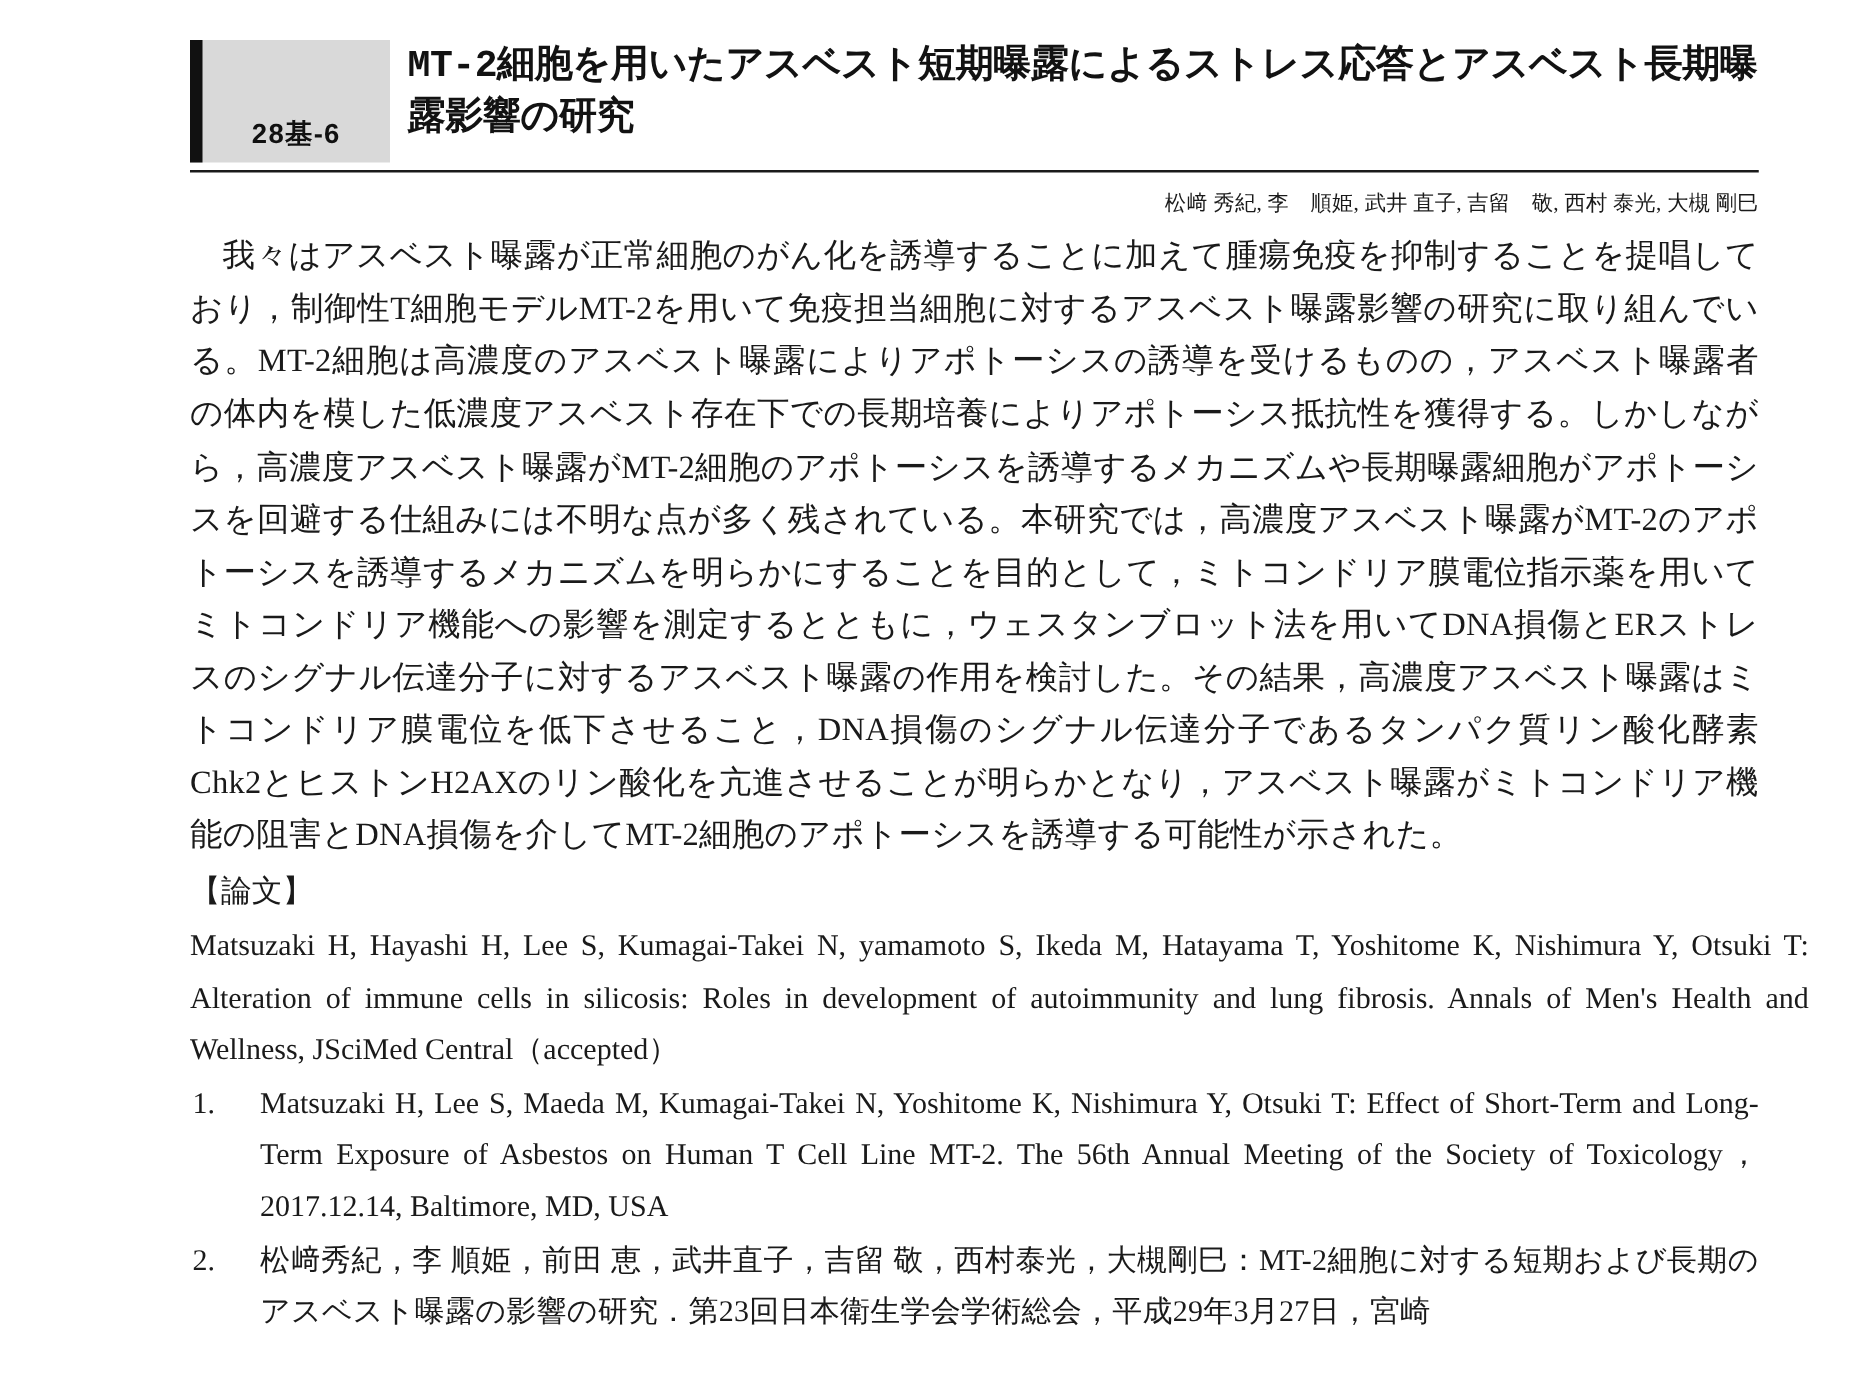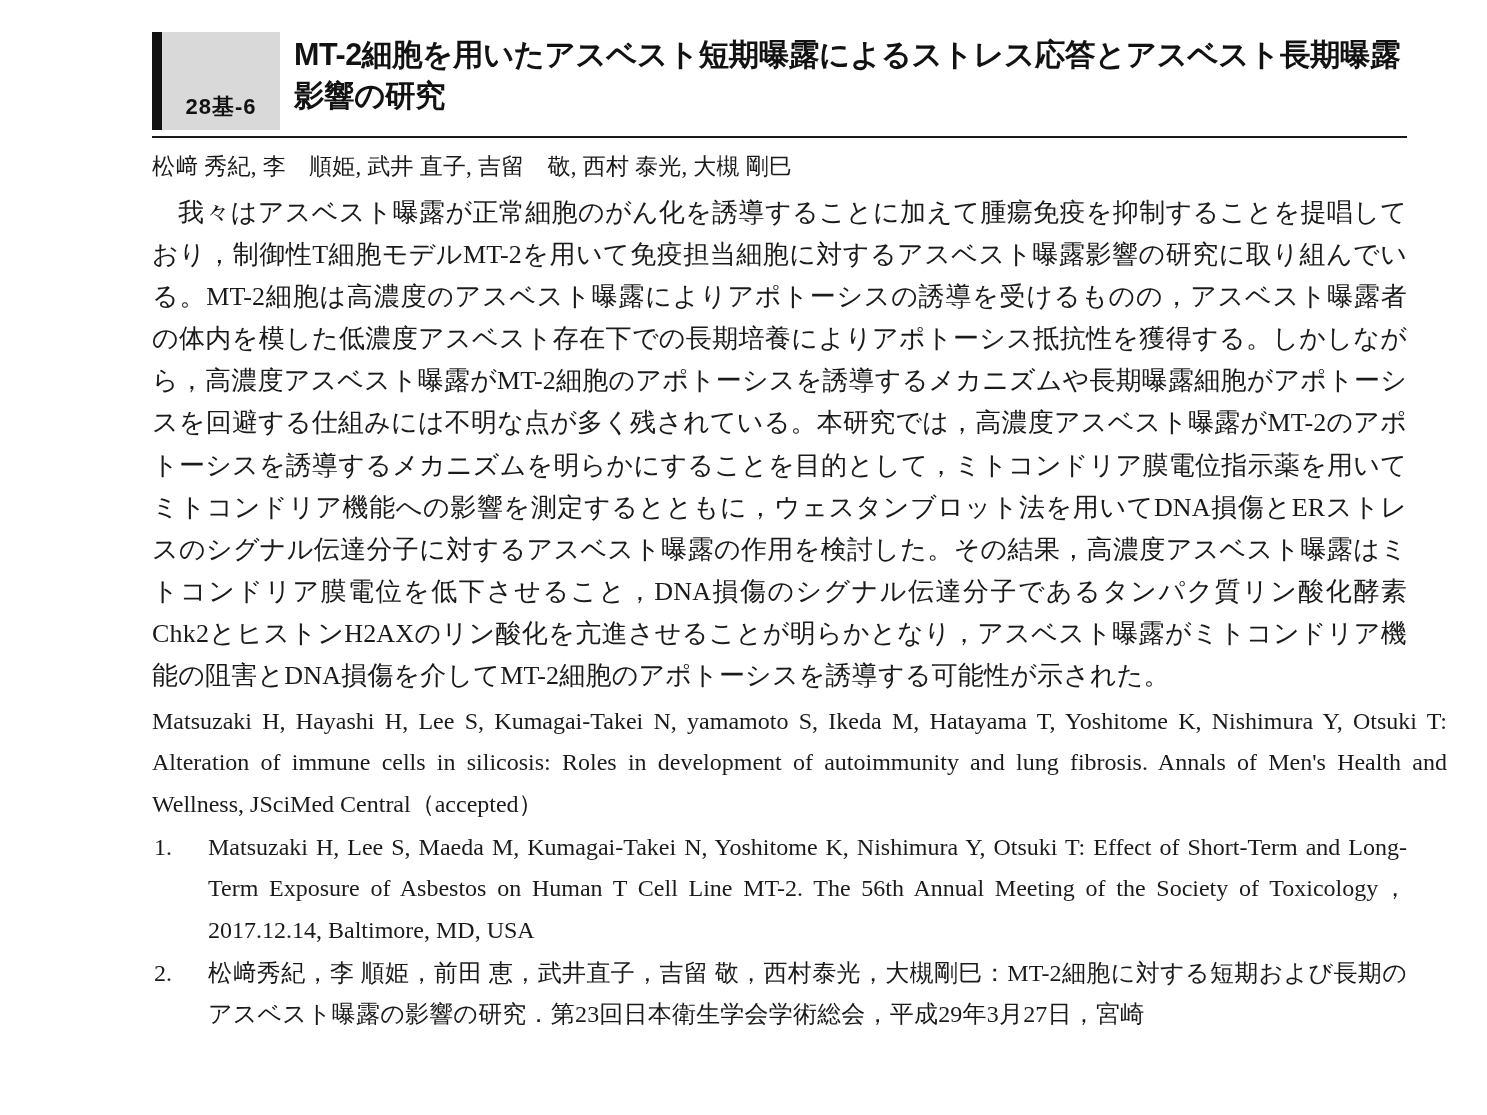--- a/index.html
+++ b/index.html
@@ -25,57 +25,58 @@
 
   
   .header {
     position: relative;
     margin: 32px 80px 0 152px;
     display: flex;
     align-items: flex-start;
   }
   .id-box {
     flex: 0 0 auto;
-    width: 128px;
+    width: 160px;
     height: 98px;
     background: #d9d9d9;
     border-left: 10px solid #111;
     box-sizing: border-box;
     display: flex;
     align-items: flex-end;
     justify-content: center;
     padding-bottom: 8px;
   }
   .id-box .id-text {
     font-family: "Liberation Sans", sans-serif;
     font-size: 22px;
     font-weight: bold;
     letter-spacing: 1px;
     color: #111;
   }
   .title {
     flex: 1 1 auto;
     padding-left: 14px;
-    font-family: Liberation Sans, sans-serif;
+    font-family: Liberation Mono, monospace;
     font-size: 30.5px;
     font-weight: bold;
     line-height: 1.34;
     letter-spacing: -0.4px;
     color: #121212;
     padding-top: 2px;
   }
   .rule {
     margin: 6px 80px 0 152px;
     border-top: 2.5px solid #1a1a1a;
   }
 
   
   .authors {
     margin: 14px 80px 0 152px;
-    font-size: 23px;
+    text-align: right;
+    font-size: 17px;
     letter-spacing: 0.5px;
     line-height: 1.3;
   }
 
   
   .abstract {
     margin: 10px 80px 0 152px;
     font-size: 26px;
     line-height: 1.62;
     text-align: justify;
@@ -135,20 +136,21 @@
     </div>
     <div class="title">MT-2細胞を用いたアスベスト短期曝露によるストレス応答とアスベスト長期曝露影響の研究</div>
   </div>
 
   <div class="rule"></div>
 
   <div class="authors jp">松﨑 秀紀,  李　順姫,  武井 直子,  吉留　敬,  西村 泰光,  大槻 剛巳</div>
 
   <div class="abstract jp">我々はアスベスト曝露が正常細胞のがん化を誘導することに加えて腫瘍免疫を抑制することを提唱しており，制御性T細胞モデルMT-2を用いて免疫担当細胞に対するアスベスト曝露影響の研究に取り組んでいる。MT-2細胞は高濃度のアスベスト曝露によりアポトーシスの誘導を受けるものの，アスベスト曝露者の体内を模した低濃度アスベスト存在下での長期培養によりアポトーシス抵抗性を獲得する。しかしながら，高濃度アスベスト曝露がMT-2細胞のアポトーシスを誘導するメカニズムや長期曝露細胞がアポトーシスを回避する仕組みには不明な点が多く残されている。本研究では，高濃度アスベスト曝露がMT-2のアポトーシスを誘導するメカニズムを明らかにすることを目的として，ミトコンドリア膜電位指示薬を用いてミトコンドリア機能への影響を測定するとともに，ウェスタンブロット法を用いてDNA損傷とERストレスのシグナル伝達分子に対するアスベスト曝露の作用を検討した。その結果，高濃度アスベスト曝露はミトコンドリア膜電位を低下させること，DNA損傷のシグナル伝達分子であるタンパク質リン酸化酵素Chk2とヒストンH2AXのリン酸化を亢進させることが明らかとなり，アスベスト曝露がミトコンドリア機能の阻害とDNA損傷を介してMT-2細胞のアポトーシスを誘導する可能性が示された。</div>
 
+  <div class="section-label jp">【論文】</div>
 
   <div class="paper-ref">Matsuzaki H, Hayashi H, Lee S, Kumagai-Takei N, yamamoto S, Ikeda M, Hatayama T, Yoshitome K, Nishimura Y, Otsuki T: Alteration of immune cells in silicosis: Roles in development of autoimmunity and lung fibrosis. Annals of Men's Health and Wellness, JSciMed Central（accepted）</div>
 
 
   <ul class="conf-list">
     <li>
       <span class="conf-num">1.</span>
       <span class="conf-text">Matsuzaki H, Lee S, Maeda M, Kumagai-Takei N, Yoshitome K, Nishimura Y, Otsuki T: Effect of Short-Term and Long-Term Exposure of Asbestos on Human T Cell Line MT-2. The 56th Annual Meeting of the Society of Toxicology，2017.12.14, Baltimore, MD, USA</span>
     </li>
     <li>

